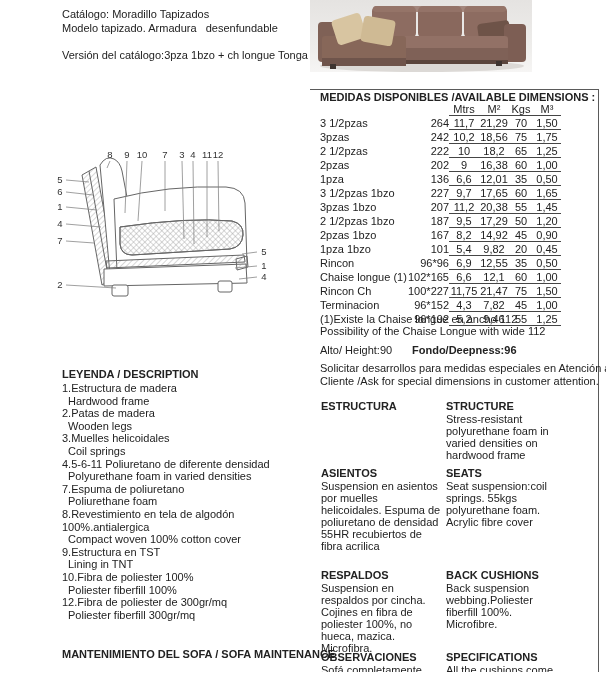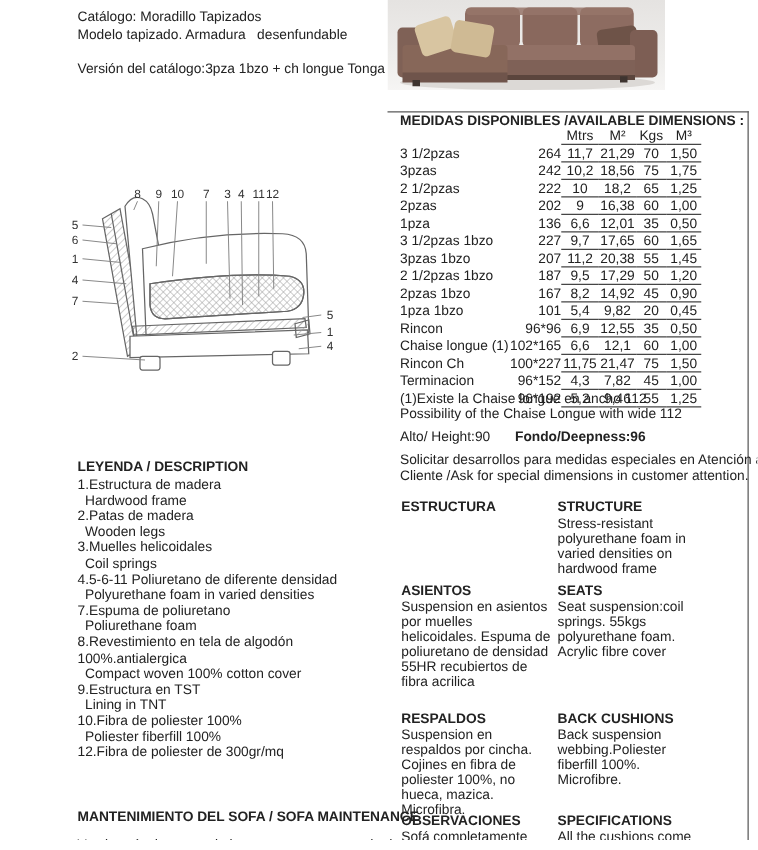--- a/index.html
+++ b/index.html
@@ -326,20 +326,21 @@
       <div class="legend-item">
         <div class="es">9.Estructura en TST</div>
         <div class="en">Lining in TNT</div>
       </div>
       <div class="legend-item">
         <div class="es">10.Fibra de poliester 100%</div>
         <div class="en">Poliester fiberfill 100%</div>
       </div>
       <div class="legend-item">
         <div class="es">12.Fibra de poliester de 300gr/mq</div>
+        <div class="en">Poliester fiberfill 300gr/mq</div>
       </div>
     </div>
 
   <div>
       <div class="info-col" style="top: 400px; left: 321px;">
         <div class="info-title">ESTRUCTURA</div>
       </div>
       <div class="info-col" style="top: 400px; left: 446px;">
         <div class="info-title">STRUCTURE</div>
         <div>Stress-resistant polyurethane foam in varied densities on hardwood frame</div>

